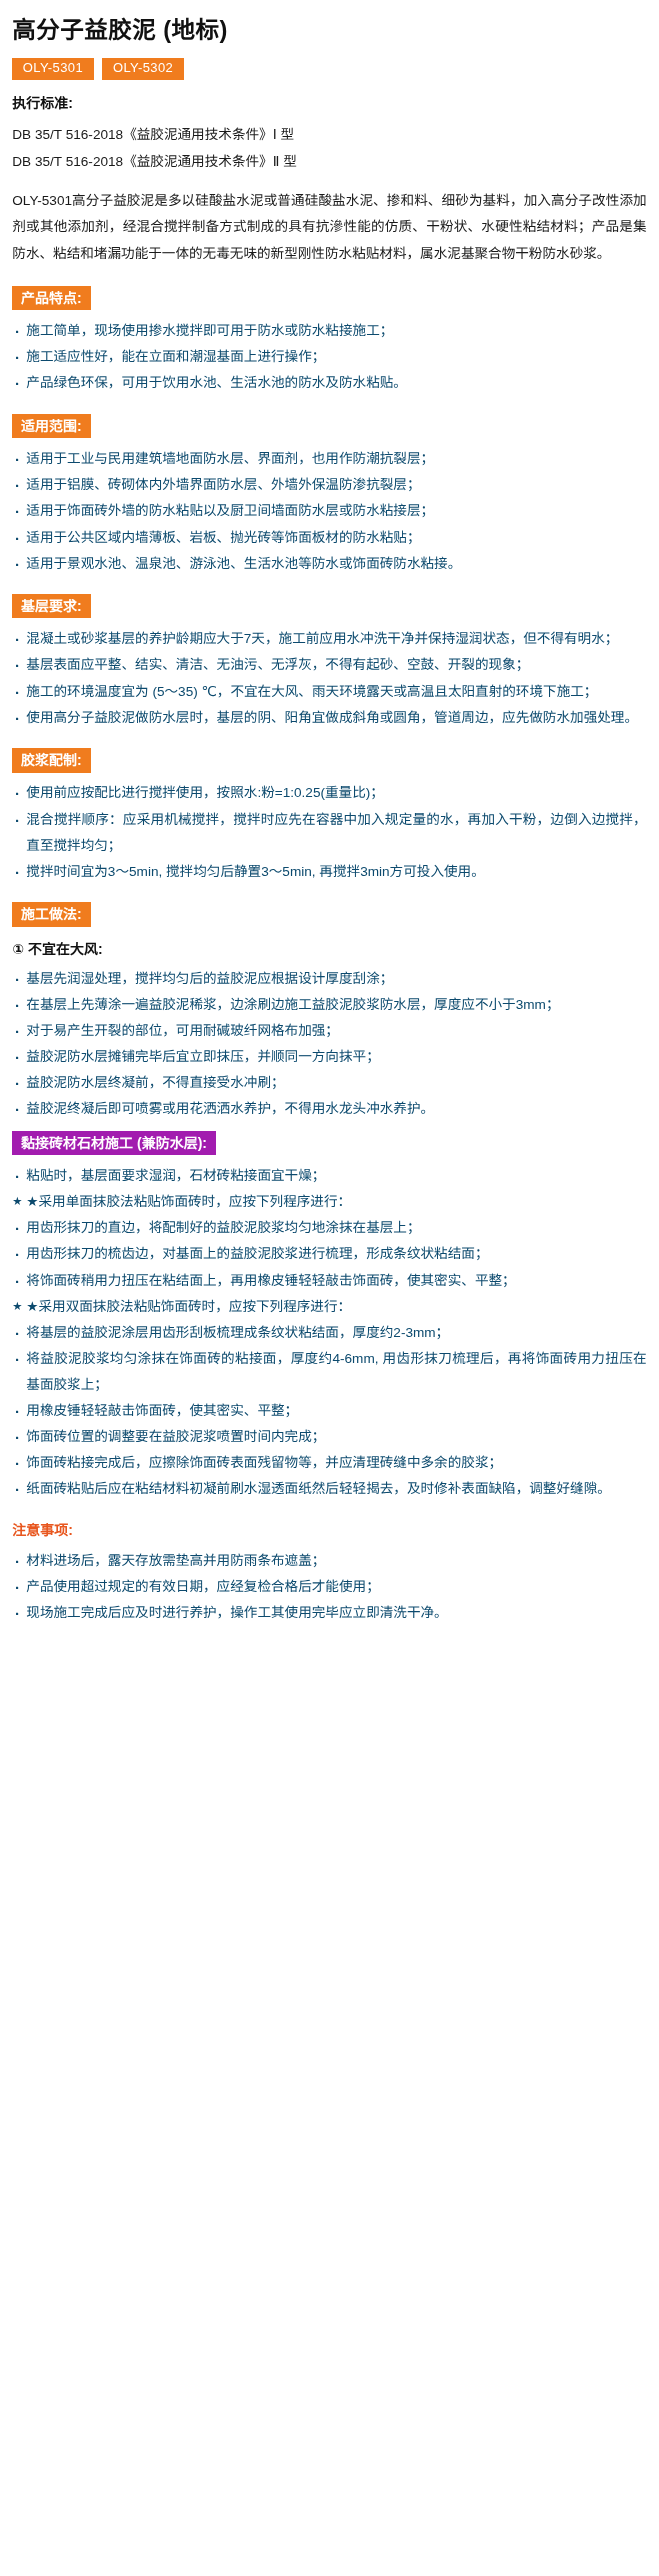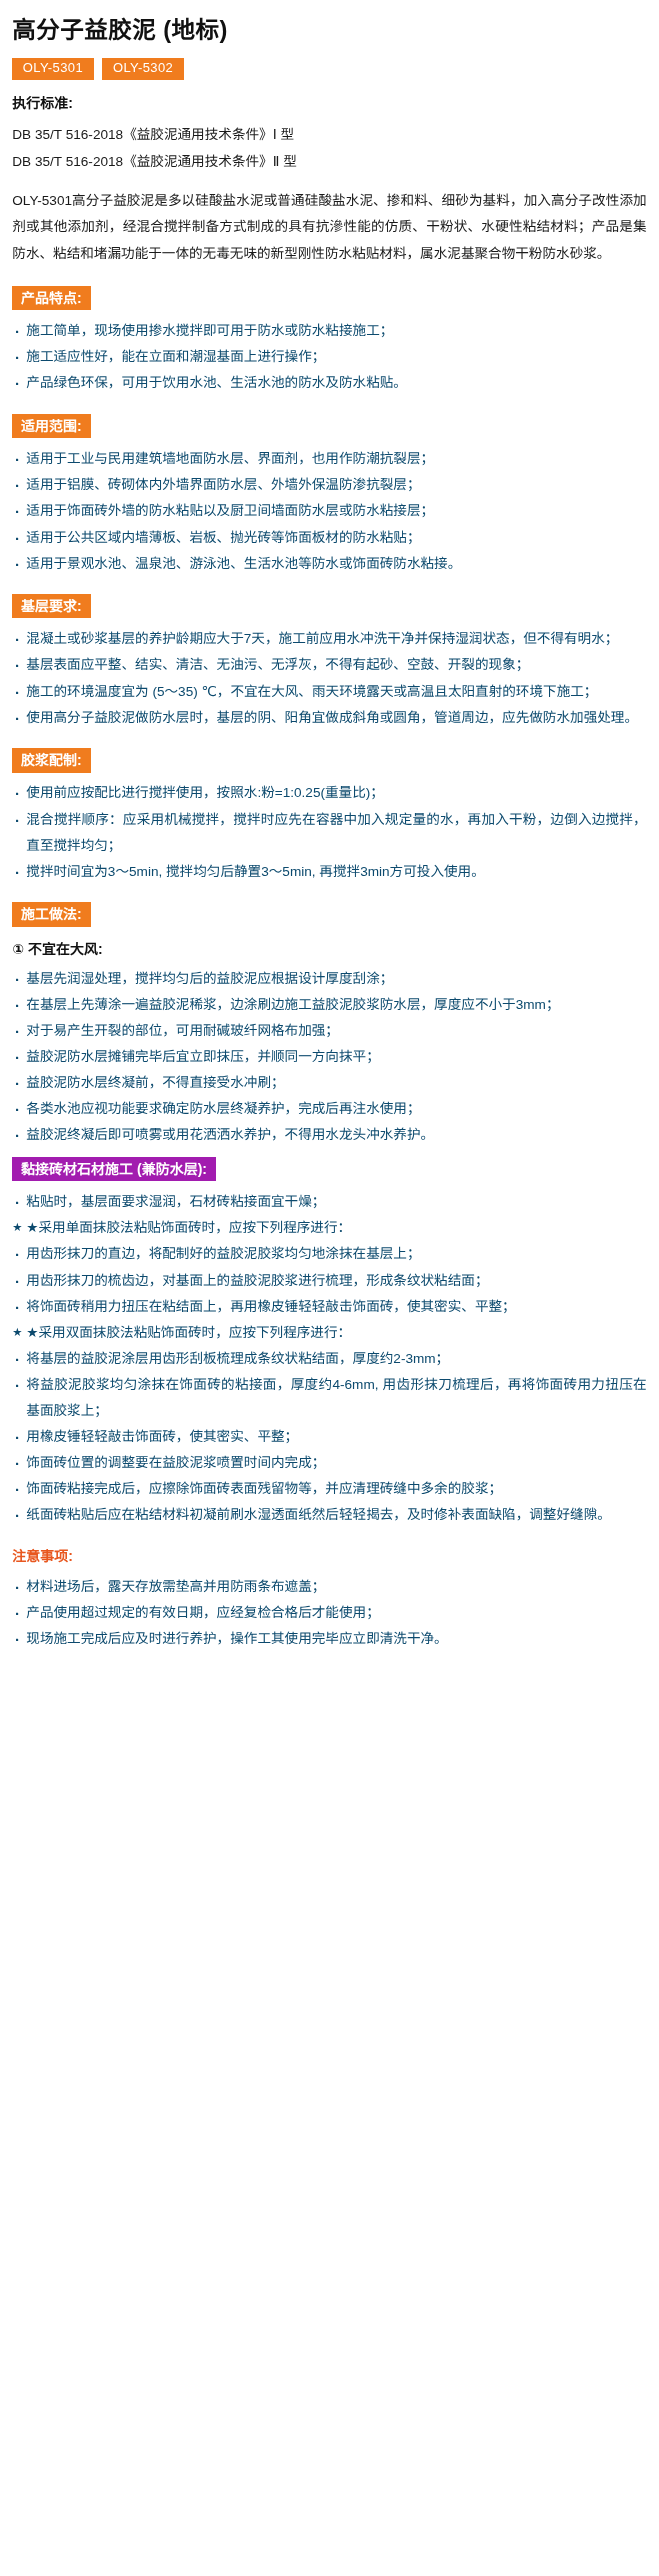--- a/index.html
+++ b/index.html
@@ -188,21 +188,20 @@
   <div class="section">
     <div class="sec-head">施工做法:</div>
 
     <div class="sub-head">① 不宜在大风:</div>
     <ul class="bullet-list">
       <li>基层先润湿处理，搅拌均匀后的益胶泥应根据设计厚度刮涂；</li>
       <li>在基层上先薄涂一遍益胶泥稀浆，边涂刷边施工益胶泥胶浆防水层，厚度应不小于3mm；</li>
       <li>对于易产生开裂的部位，可用耐碱玻纤网格布加强；</li>
       <li>益胶泥防水层摊铺完毕后宜立即抹压，并顺同一方向抹平；</li>
       <li>益胶泥防水层终凝前，不得直接受水冲刷；</li>
-      <li>各类水池应视功能要求确定防水层终凝养护，完成后再注水使用；</li>
       <li>益胶泥终凝后即可喷雾或用花洒洒水养护，不得用水龙头冲水养护。</li>
     </ul>
 
     <div class="sub-head-box">黏接砖材石材施工 (兼防水层):</div>
     <ul class="bullet-list">
       <li>粘贴时，基层面要求湿润，石材砖粘接面宜干燥；</li>
       <li class="star">★采用单面抹胶法粘贴饰面砖时，应按下列程序进行：</li>
       <li>用齿形抹刀的直边，将配制好的益胶泥胶浆均匀地涂抹在基层上；</li>
       <li>用齿形抹刀的梳齿边，对基面上的益胶泥胶浆进行梳理，形成条纹状粘结面；</li>
       <li>将饰面砖稍用力扭压在粘结面上，再用橡皮锤轻轻敲击饰面砖，使其密实、平整；</li>

